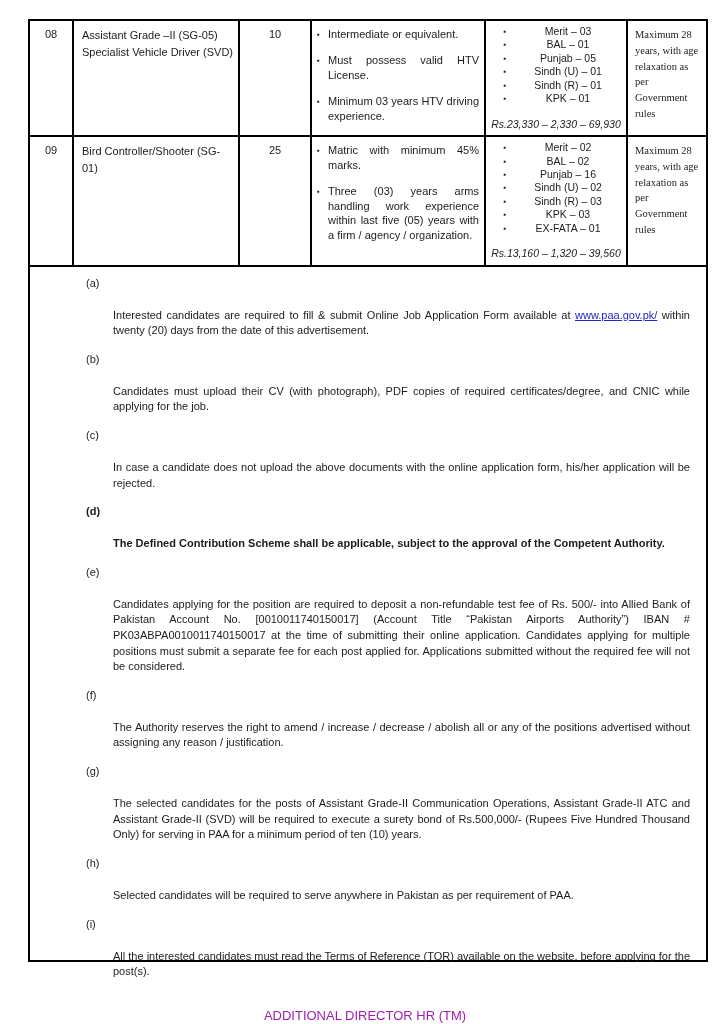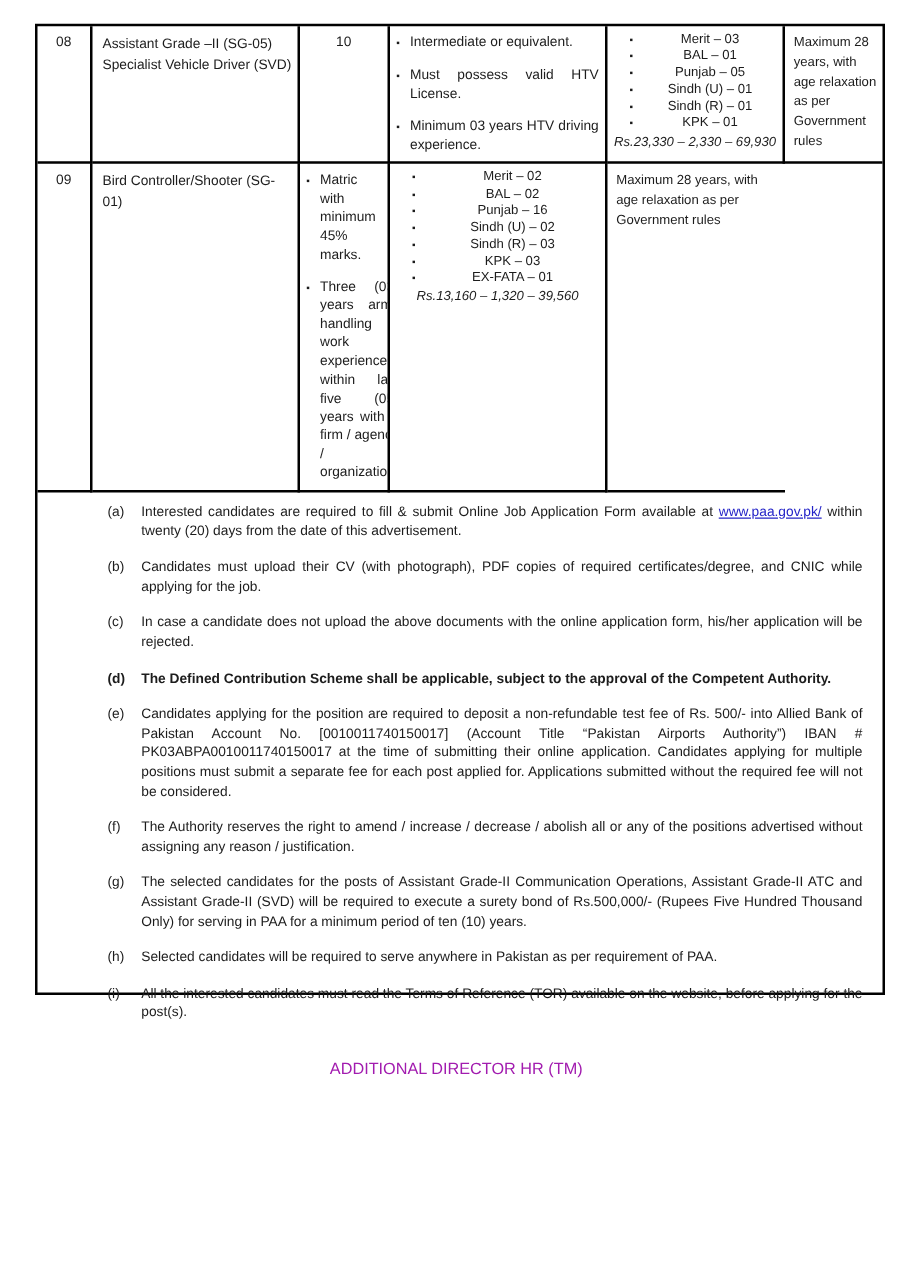--- a/index.html
+++ b/index.html
@@ -1,55 +1,55 @@
 <!DOCTYPE html>
 <html><head>
 <meta charset="utf-8">
 <style>
   html,body{margin:0;padding:0;}
   body{
     width:724px;height:1024px;background:#ffffff;color:#1c1c1c;
     font-family:"Liberation Sans", sans-serif;position:relative;overflow:hidden;
   }
   .doc-box{
-    position:absolute;left:28px;top:19px;width:680px;height:777px;
+    position:absolute;left:28px;top:19px;width:680px;height:943px;
     border:2px solid #000;box-sizing:border-box;background:#fff;
   }
   
   .jobs-table{display:grid;grid-template-columns:44px 166px 72px 174px 142px 1fr;}
   .cell{
     border-right:2px solid #000;border-bottom:2px solid #000;
     box-sizing:border-box;font-size:11px;line-height:1.35;padding:6px 5px;
     overflow:hidden;
   }
-  .cell.last{border-right:none;}
+  .cell.last{border-right:none;font-family:Liberation Serif, serif;}
   .r1{min-height:110px;}
   .r2{min-height:105px;}
   .sr-cell,.posts-cell{text-align:center;}
   .position-cell{padding-left:8px;line-height:1.55;}
   .req-item{display:flex;margin-bottom:11px;}
   .req-item:last-child{margin-bottom:0;}
   .req-bullet{width:11px;flex-shrink:0;font-size:8px;line-height:15px;}
   .req-text{flex:1;text-align:justify;}
   .quota-cell{font-size:10.5px;line-height:1.28;padding:4px 4px;}
   .quota-line{display:flex;}
   .quota-bullet{width:30px;text-align:center;flex-shrink:0;font-size:8px;line-height:13px;}
   .quota-text{flex:1;text-align:center;padding-right:6px;}
-  .pay-scale{font-style:italic;text-align:center;margin-top:2px;font-size:10.5px;}
+  .pay-scale{font-style:italic;text-align:center;margin-top:12px;font-size:10.5px;}
   .age-cell{font-size:10.5px;line-height:1.5;padding-left:7px;}
   
   .procedure{padding:9px 16px 0 10px;}
   .proc-heading{
     font-size:13.5px;text-decoration:underline;margin:2px 0 14px 0;
     letter-spacing:.1px;
   }
   .items{padding-left:46px;}
   .proc-item{display:flex;margin-bottom:13px;font-size:11px;line-height:1.42;}
   .item-letter{width:27px;flex-shrink:0;}
-  .item-text{flex:1;text-align:justify;}
+  .item-text{flex:1;text-align:justify;margin-top:32px;}
   .proc-item.bold{font-weight:bold;}
   a.doc-link{color:#2424c8;text-decoration:underline;cursor:pointer;}
   
   .footer{margin-top:26px;text-align:center;font-size:13px;line-height:1.5;color:#a21caf;}
 </style>
 </head>
 <body>
 
 <div class="doc-box">
 
@@ -96,20 +96,21 @@
       <div class="quota-line">
           <span class="quota-bullet">▪</span>
           <span class="quota-text">KPK – 01</span>
         </div>
       <div class="pay-scale">Rs.23,330 – 2,330 – 69,930</div>
     </div>
     <div class="cell r1 age-cell last"><span>Maximum 28 years, with age relaxation as per Government rules</span></div>
 
     <div class="cell r2 sr-cell"><span>09</span></div>
     <div class="cell r2 position-cell"><span>Bird Controller/Shooter (SG-01)</span></div>
+    <div class="cell r2 posts-cell"><span>25</span></div>
     <div class="cell r2 requirements-cell">
       <div class="req-item">
         <span class="req-bullet">▪</span>
         <span class="req-text">Matric with minimum 45% marks.</span>
       </div>
       <div class="req-item">
         <span class="req-bullet">▪</span>
         <span class="req-text">Three (03) years arms handling work experience within last five (05) years with a firm / agency / organization.</span>
       </div>
     </div>

